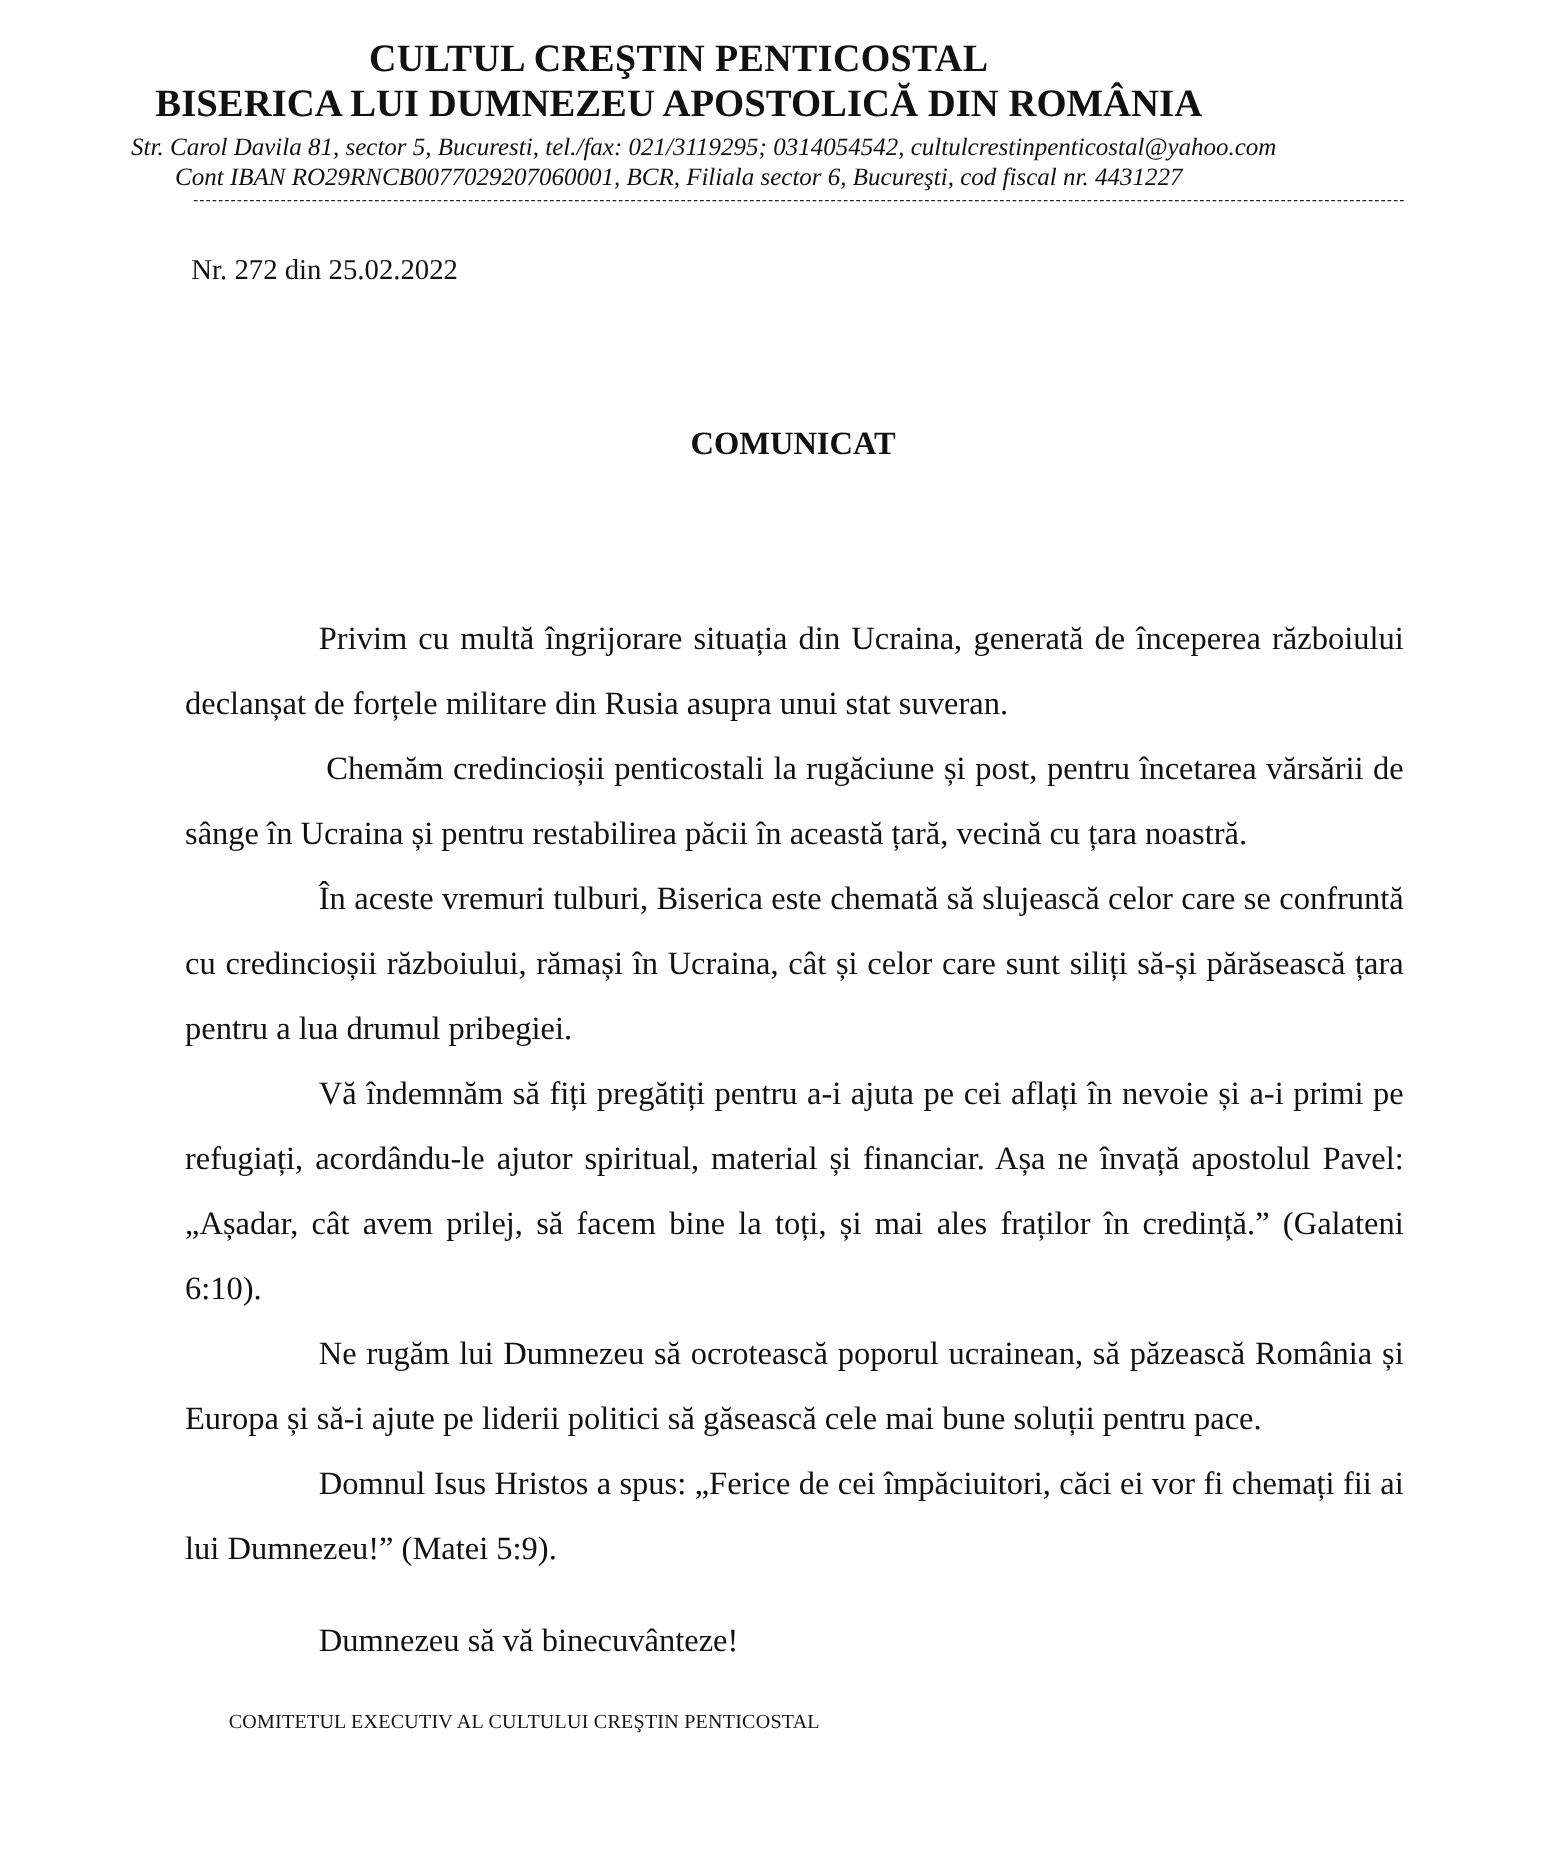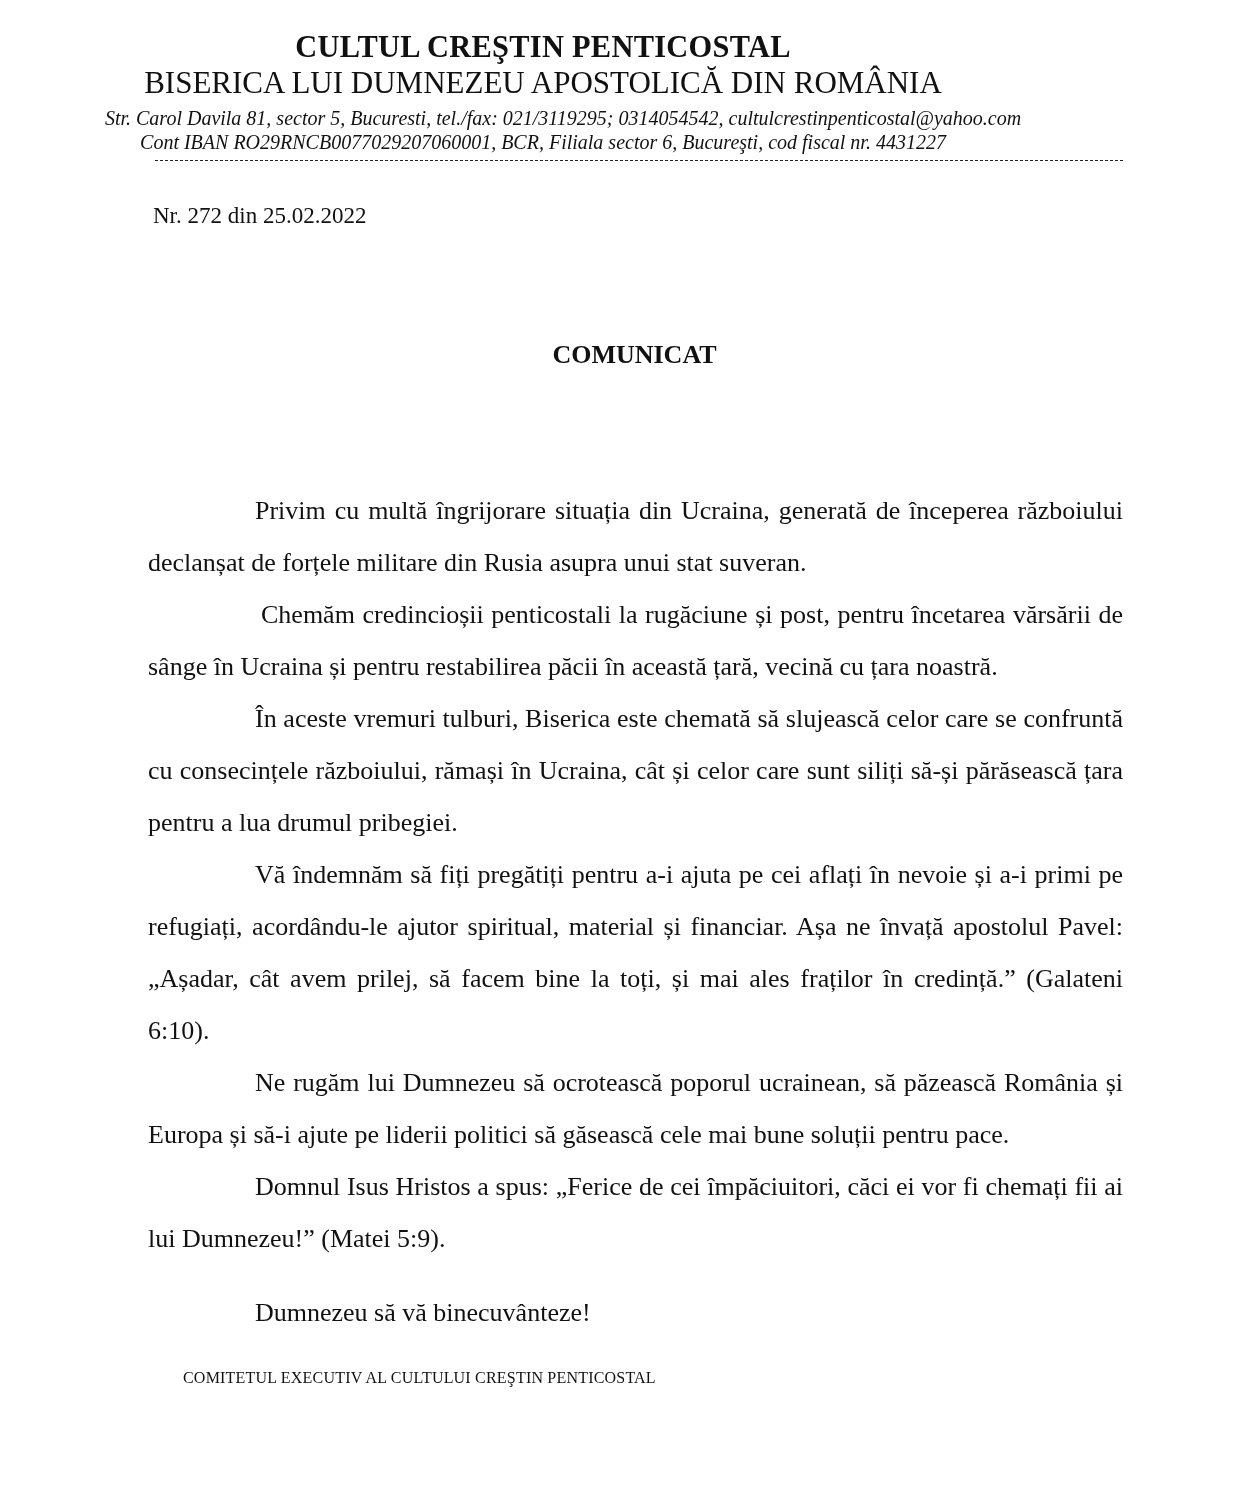--- a/index.html
+++ b/index.html
@@ -2,21 +2,21 @@
 <html><head>
   <meta charset="utf-8">
   <style>
     html, body { margin: 0; padding: 0; background: #ffffff; }
     body {
       width: 1241px; height: 1491px; position: relative; overflow: hidden;
       font-family: "Liberation Serif", "DejaVu Serif", serif; color: #111;
     }
     .header { position: absolute; left: 0; top: 28px; width: 1086px; text-align: center; }
     .h1 { font-size: 31px; font-weight: bold; letter-spacing: 0.3px; line-height: 38px; transform: scaleX(0.98); }
-    .h2 { font-size: 31px; font-weight: normal; line-height: 38px; margin-top: -2px; }
+    .h2 { font-size: 31px; font-weight: bold; line-height: 38px; margin-top: -2px; }
     .addr { font-size: 20px; font-style: italic; line-height: 24px; }
     .addr1 { margin-left: 40px; margin-top: 4px; }
     .dashes {
       position: absolute; left: 155px; top: 160px; width: 968px; height: 0;
       border-top: 1.5px dashed #222;
     }
     .nr { position: absolute; left: 153px; top: 203px; font-size: 23px; }
     .title { position: absolute; left: 0; width: 1269px; top: 340px; text-align: center; font-size: 26px; font-weight: bold; }
     .body {
       position: absolute; left: 148px; top: 485px; width: 975px;
@@ -38,20 +38,20 @@
 </div>
 <div class="dashes"></div>
 
 <div class="nr">Nr. 272 din 25.02.2022</div>
 
 <div class="title">COMUNICAT</div>
 
 <div class="body">
   <p>Privim cu multă îngrijorare situația din Ucraina, generată de începerea războiului declanșat de forțele militare din Rusia asupra unui stat suveran.</p>
   <p class="ind2">Chemăm credincioșii penticostali la rugăciune și post, pentru încetarea vărsării de sânge în Ucraina și pentru restabilirea păcii în această țară, vecină cu țara noastră.</p>
-  <p>În aceste vremuri tulburi, Biserica este chemată să slujească celor care se confruntă cu consecințele războiului, rămași în Ucraina, cât și celor care sunt siliți să-și părăsească țara pentru a lua drumul pribegiei.</p>
+  <p>În aceste vremuri tulburi, Biserica este chemată să slujească celor care se confruntă cu credincioșii războiului, rămași în Ucraina, cât și celor care sunt siliți să-și părăsească țara pentru a lua drumul pribegiei.</p>
   <p>Vă îndemnăm să fiți pregătiți pentru a-i ajuta pe cei aflați în nevoie și a-i primi pe refugiați, acordându-le ajutor spiritual, material și financiar. Așa ne învață apostolul Pavel: „Așadar, cât avem prilej, să facem bine la toți, și mai ales fraților în credință.” (Galateni 6:10).</p>
   <p>Ne rugăm lui Dumnezeu să ocrotească poporul ucrainean, să păzească România și Europa și să-i ajute pe liderii politici să găsească cele mai bune soluții pentru pace.</p>
   <p>Domnul Isus Hristos a spus: „Ferice de cei împăciuitori, căci ei vor fi chemați fii ai lui Dumnezeu!” (Matei 5:9).</p>
   <p class="closing">Dumnezeu să vă binecuvânteze!</p>
 </div>
 
 <div class="footer">COMITETUL EXECUTIV AL CULTULUI CREŞTIN PENTICOSTAL</div>
 
 </body></html>

